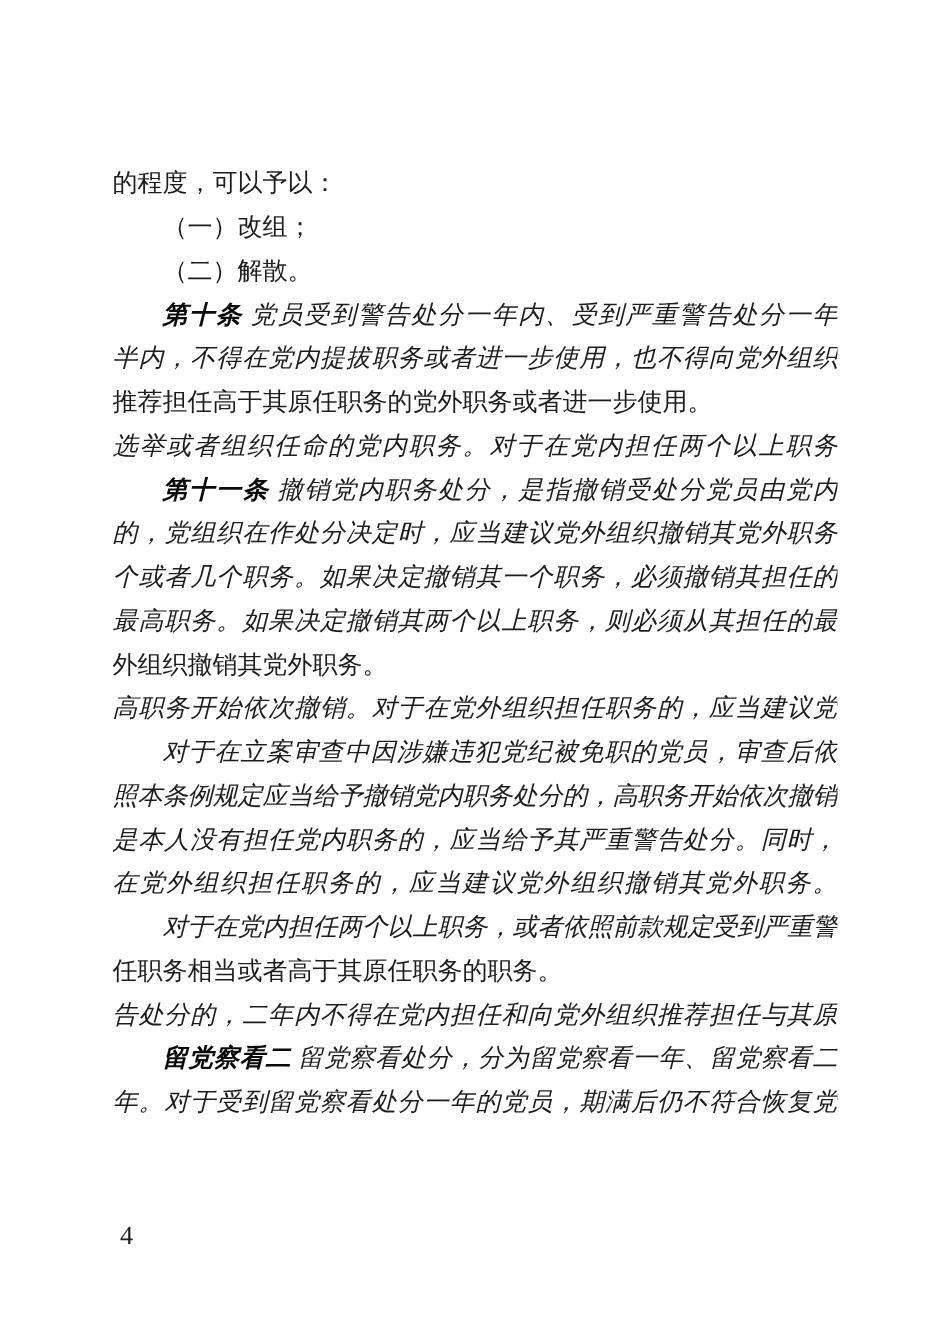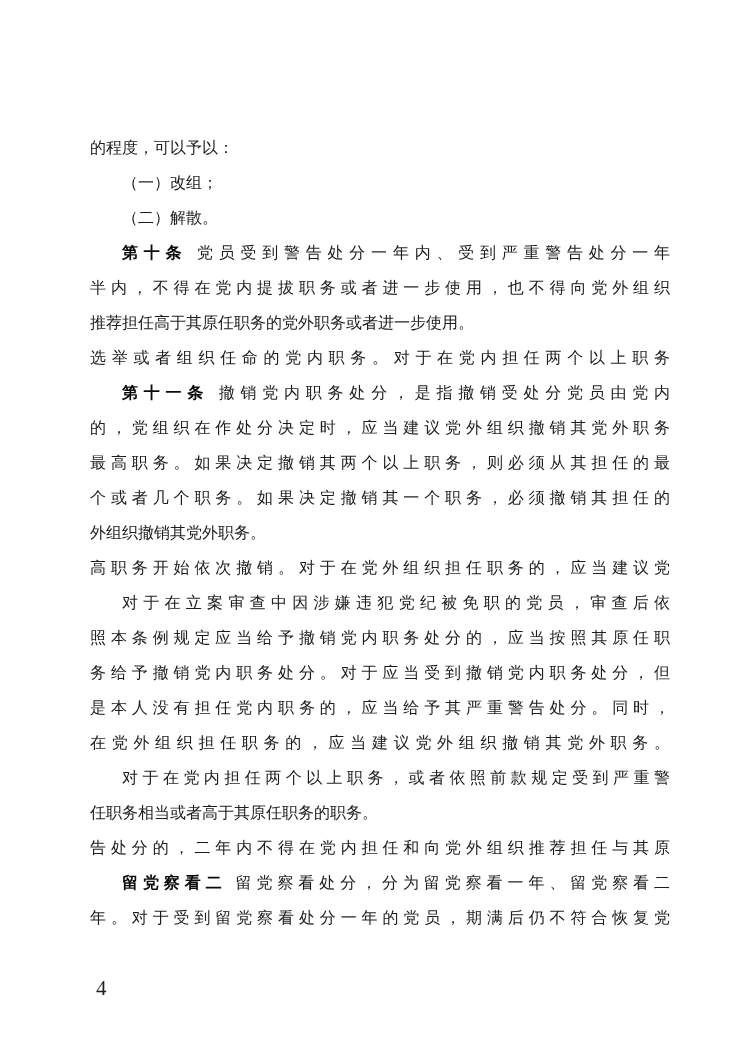--- a/index.html
+++ b/index.html
@@ -17,32 +17,33 @@
   }
   .text-block {
     position: absolute;
     left: 90px;
     top: 130px;
     width: 580px;
   }
   .doc-line {
     height: 35px;
     line-height: 35px;
-    font-size: 16px;
+    font-size: 20px;
     color: #1c1c1c;
     overflow: hidden;
     text-align: left;
     white-space: normal;
   }
   .doc-line.indent {
     text-indent: 2em;
   }
   .doc-line.fill {
     text-align: justify;
     text-align-last: justify;
+    font-style: italic;
   }
   .doc-line .seg-bold {
     font-weight: bold;
     color: #0a0a0a;
   }
   .page-number {
     position: absolute;
     left: 96px;
     top: 974px;
     font-size: 21px;
@@ -57,27 +58,26 @@
   <div class="text-block">
       <div class="doc-line"><span class="seg-regular">的程度，可以予以：</span></div>
       <div class="doc-line indent"><span class="seg-regular">（一）改组；</span></div>
       <div class="doc-line indent"><span class="seg-regular">（二）解散。</span></div>
       <div class="doc-line indent fill"><span class="seg-bold">第十条</span><span class="seg-regular"> 党员受到警告处分一年内、受到严重警告处分一年</span></div>
       <div class="doc-line fill"><span class="seg-regular">半内，不得在党内提拔职务或者进一步使用，也不得向党外组织</span></div>
       <div class="doc-line"><span class="seg-regular">推荐担任高于其原任职务的党外职务或者进一步使用。</span></div>
       <div class="doc-line fill"><span class="seg-regular">选举或者组织任命的党内职务。对于在党内担任两个以上职务</span></div>
       <div class="doc-line indent fill"><span class="seg-bold">第十一条</span><span class="seg-regular"> 撤销党内职务处分，是指撤销受处分党员由党内</span></div>
       <div class="doc-line fill"><span class="seg-regular">的，党组织在作处分决定时，应当建议党外组织撤销其党外职务</span></div>
+      <div class="doc-line fill"><span class="seg-regular">个或者几个职务。如果决定撤销其一个职务，必须撤销其担任的</span></div>
       <div class="doc-line fill"><span class="seg-regular">最高职务。如果决定撤销其两个以上职务，则必须从其担任的最</span></div>
-      <div class="doc-line fill"><span class="seg-regular">个或者几个职务。如果决定撤销其一个职务，必须撤销其担任的</span></div>
       <div class="doc-line"><span class="seg-regular">外组织撤销其党外职务。</span></div>
       <div class="doc-line fill"><span class="seg-regular">高职务开始依次撤销。对于在党外组织担任职务的，应当建议党</span></div>
       <div class="doc-line indent fill"><span class="seg-regular">对于在立案审查中因涉嫌违犯党纪被免职的党员，审查后依</span></div>
-      <div class="doc-line fill"><span class="seg-regular">照本条例规定应当给予撤销党内职务处分的，应当按照其原任职</span></div>
-      <div class="doc-line fill"><span class="seg-regular">务给予撤销党内职务处分。对于应当受到撤销党内职务处分，但</span></div>
+      <div class="doc-line fill"><span class="seg-regular">照本条例规定应当给予撤销党内职务处分的，高职务开始依次撤销</span></div>
       <div class="doc-line fill"><span class="seg-regular">是本人没有担任党内职务的，应当给予其严重警告处分。同时，</span></div>
       <div class="doc-line fill"><span class="seg-regular">在党外组织担任职务的，应当建议党外组织撤销其党外职务。</span></div>
       <div class="doc-line indent fill"><span class="seg-regular">对于在党内担任两个以上职务，或者依照前款规定受到严重警</span></div>
       <div class="doc-line"><span class="seg-regular">任职务相当或者高于其原任职务的职务。</span></div>
       <div class="doc-line fill"><span class="seg-regular">告处分的，二年内不得在党内担任和向党外组织推荐担任与其原</span></div>
       <div class="doc-line indent fill"><span class="seg-bold">留党察看二</span><span class="seg-regular"> 留党察看处分，分为留党察看一年、留党察看二</span></div>
       <div class="doc-line fill"><span class="seg-regular">年。对于受到留党察看处分一年的党员，期满后仍不符合恢复党</span></div>
     </div>
   <div class="page-number">4</div>
 </div>

